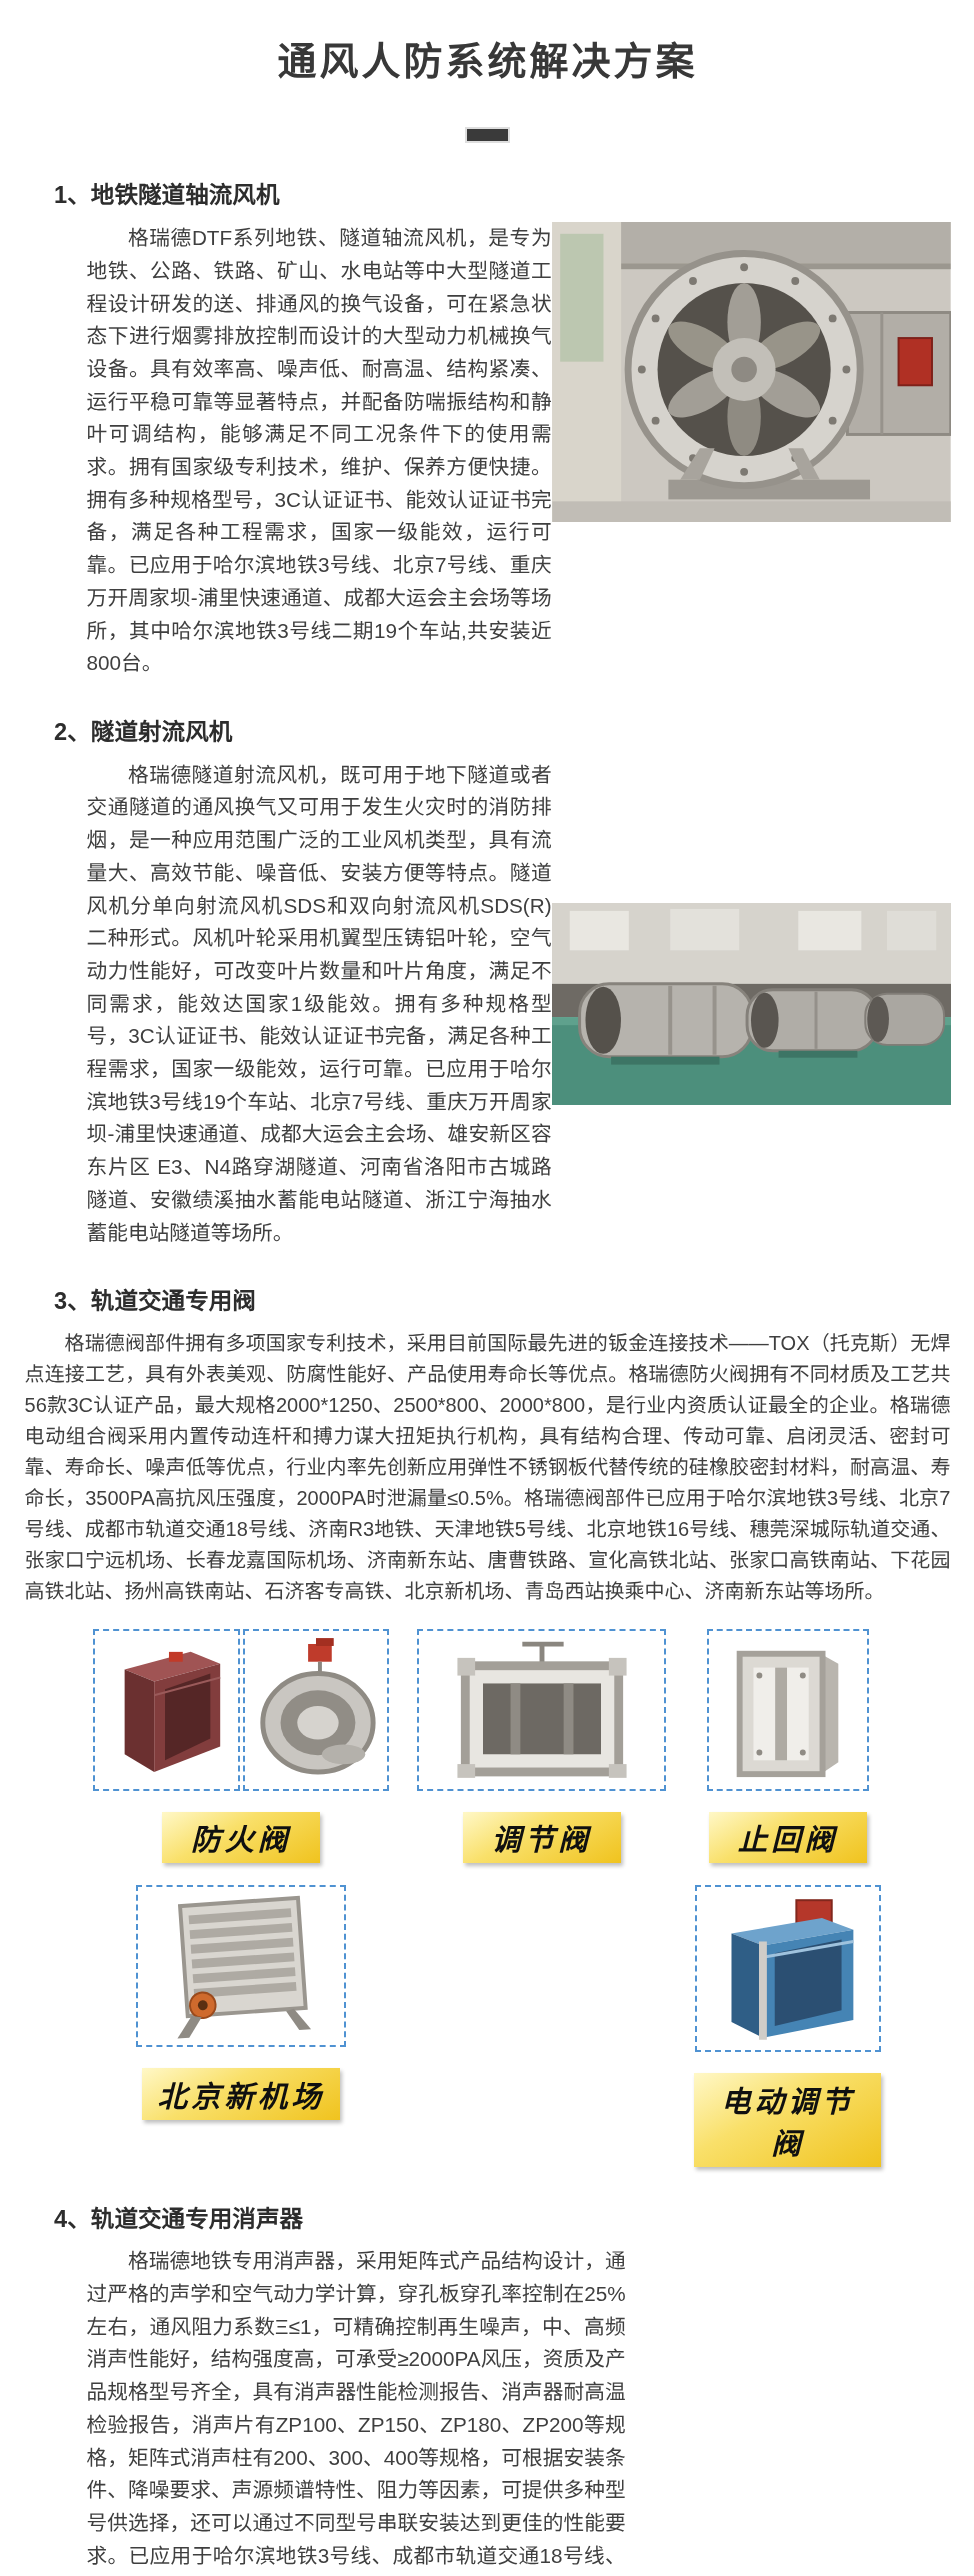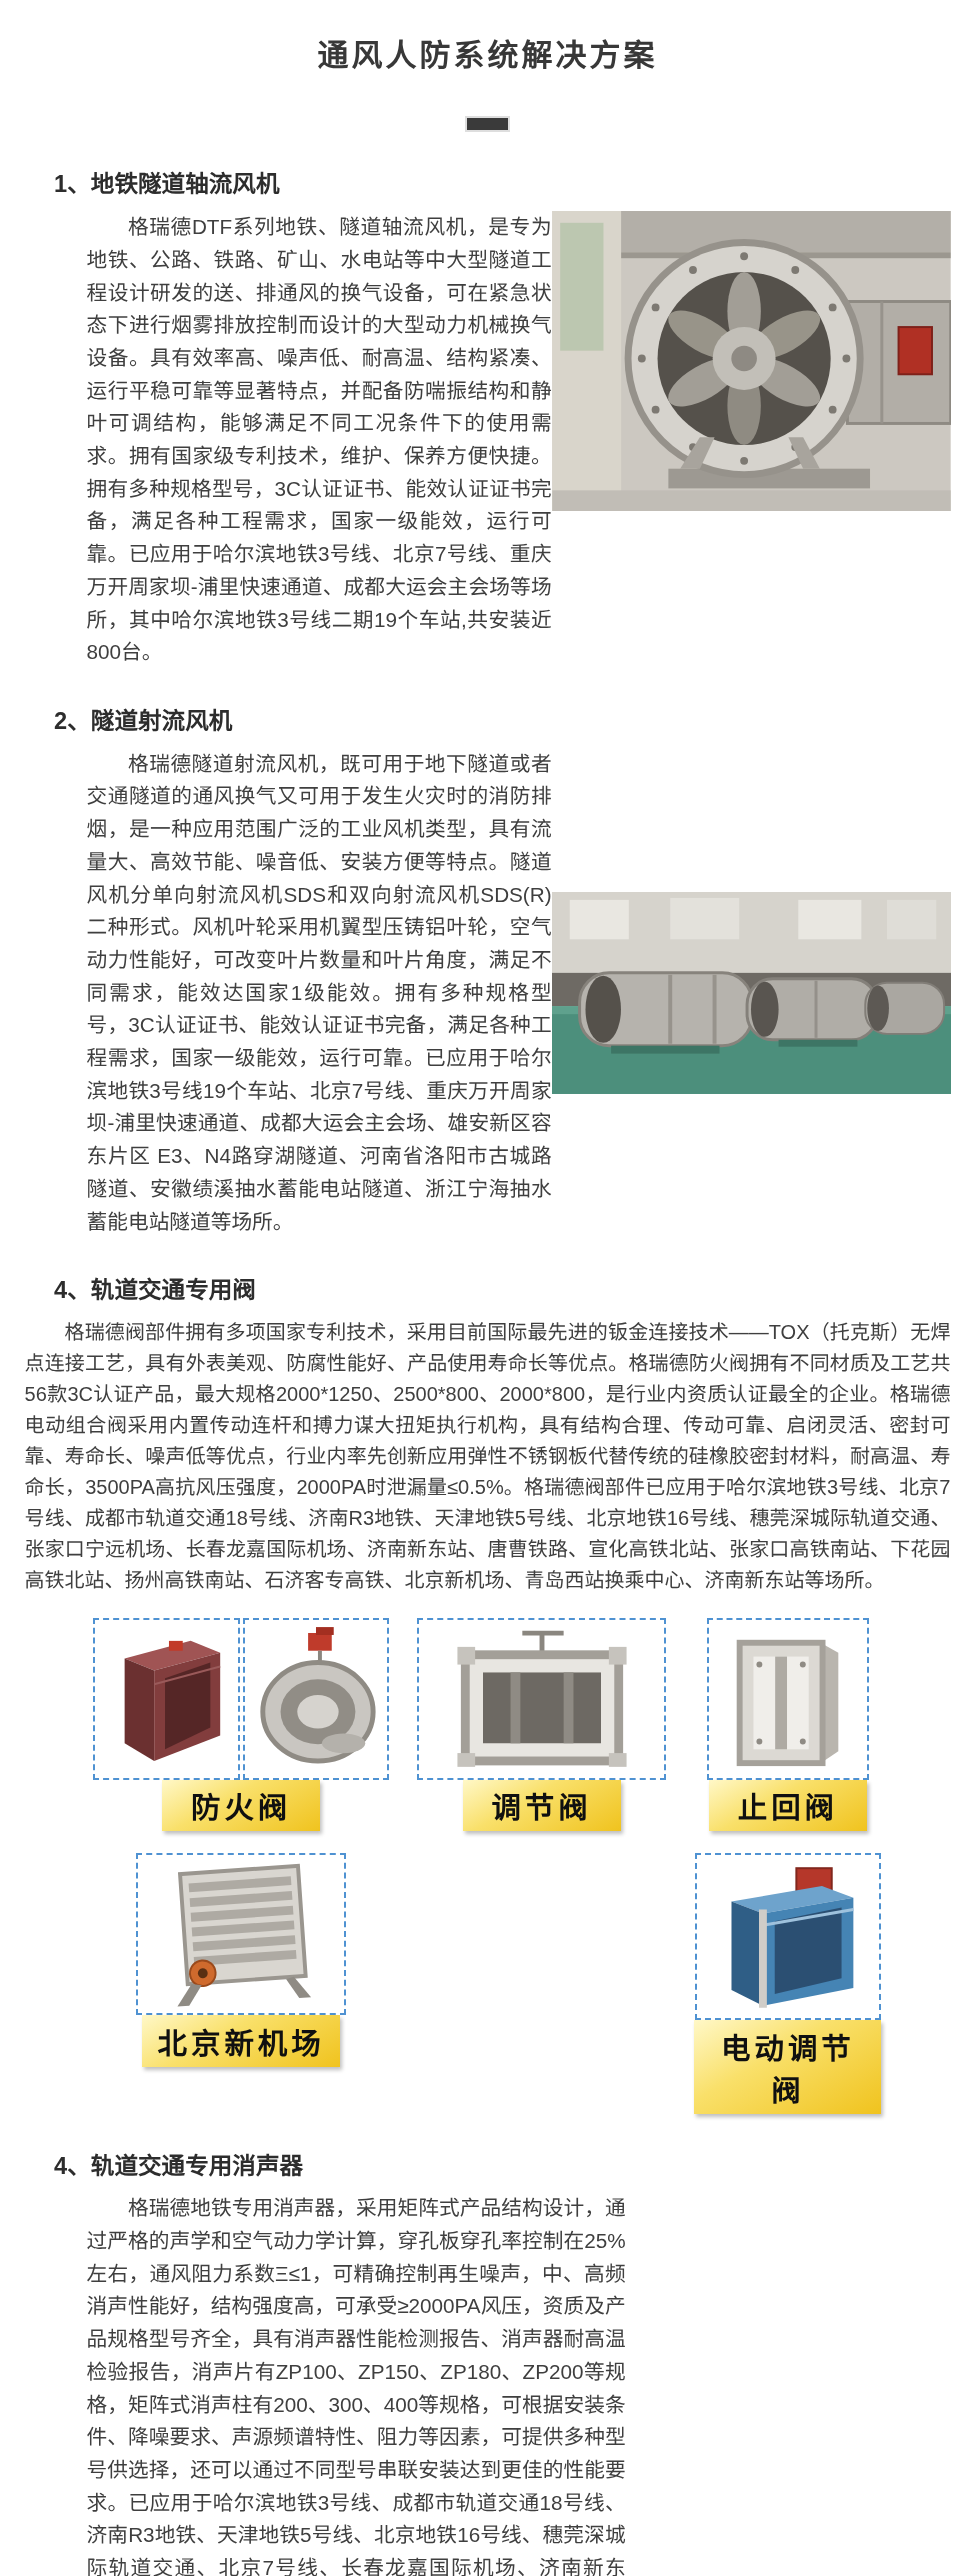--- a/index.html
+++ b/index.html
@@ -12,21 +12,21 @@
   body{
     width:975px;
     font-family:"Liberation Sans","DejaVu Sans",sans-serif;
     color:var(--body-text);
   }
   .page{width:975px;overflow:hidden;background:#fff;}
 
   .title{
     margin:29.5px 0 0 0;
     text-align:center;
-    font-size:31px;
+    font-size:39px;
     font-weight:bold;
     letter-spacing:3px;
     color:#383838;
   }
   .title-dash{
     width:41px;height:12.8px;
     background:#3a3a3a;
     border:2px solid #dedede;
     margin:41px auto 0 auto;
   }
@@ -77,31 +77,32 @@
   .vc3{width:187px;}
   .frames-pair{display:flex;gap:3px;}
   .frame{
     border:2px dashed var(--frame-blue);
     background:#fff;
     padding:4.9px;
     box-sizing:border-box;
     display:flex;align-items:center;justify-content:center;
   }
   .valve-label{
-    margin-top:0;
+    margin-top:21px;
     padding:4.9px 15.8px;
     min-width:158px;
     box-sizing:border-box;
     text-align:center;
     font-size:29.5px;
     font-weight:bold;
     letter-spacing:3.9px;
     color:#101010;
     background:linear-gradient(150deg,#fff8c8 0%,#f9e06a 40%,var(--label-yellow) 100%);
     box-shadow:2px 3px 3.9px rgba(0,0,0,0.25);
+    font-style:italic;
   }
 
   .sec4 .col-text{flex:0 0 601px;}
   .sec4 .col-img{padding-top:148px;}
 </style>
 </head>
 <body>
 
 <div class="page">
 
@@ -200,21 +201,21 @@
             <ellipse cx="331" cy="118" rx="11" ry="23" fill="#5d5954"></ellipse>
           </g>
           <rect x="60" y="156" width="110" height="8" fill="#3d7565"></rect>
           <rect x="230" y="150" width="80" height="7" fill="#3d7565"></rect>
         </svg>
       </div>
     </div>
   </section>
 
   <section>
-    <h2 class="sec-heading">4、轨道交通专用阀</h2>
+    <h2 class="sec-heading">3、轨道交通专用阀</h2>
     <p class="full-par">格瑞德阀部件拥有多项国家专利技术，采用目前国际最先进的钣金连接技术——TOX（托克斯）无焊点连接工艺，具有外表美观、防腐性能好、产品使用寿命长等优点。格瑞德防火阀拥有不同材质及工艺共56款3C认证产品，最大规格2000*1250、2500*800、2000*800，是行业内资质认证最全的企业。格瑞德电动组合阀采用内置传动连杆和搏力谋大扭矩执行机构，具有结构合理、传动可靠、启闭灵活、密封可靠、寿命长、噪声低等优点，行业内率先创新应用弹性不锈钢板代替传统的硅橡胶密封材料，耐高温、寿命长，3500PA高抗风压强度，2000PA时泄漏量≤0.5%。格瑞德阀部件已应用于哈尔滨地铁3号线、北京7号线、成都市轨道交通18号线、济南R3地铁、天津地铁5号线、北京地铁16号线、穗莞深城际轨道交通、张家口宁远机场、长春龙嘉国际机场、济南新东站、唐曹铁路、宣化高铁北站、张家口高铁南站、下花园高铁北站、扬州高铁南站、石济客专高铁、北京新机场、青岛西站换乘中心、济南新东站等场所。</p>
 
     <div class="valve-grid">
 
       <div class="valve-row">
         <div class="valve-col vc1">
           <div class="frames-pair">
             <div class="frame">
               <svg width="133" height="148" viewBox="0 0 135 150">
                 <polygon points="25,34 92,16 122,28 55,46" fill="#a05454"></polygon>

